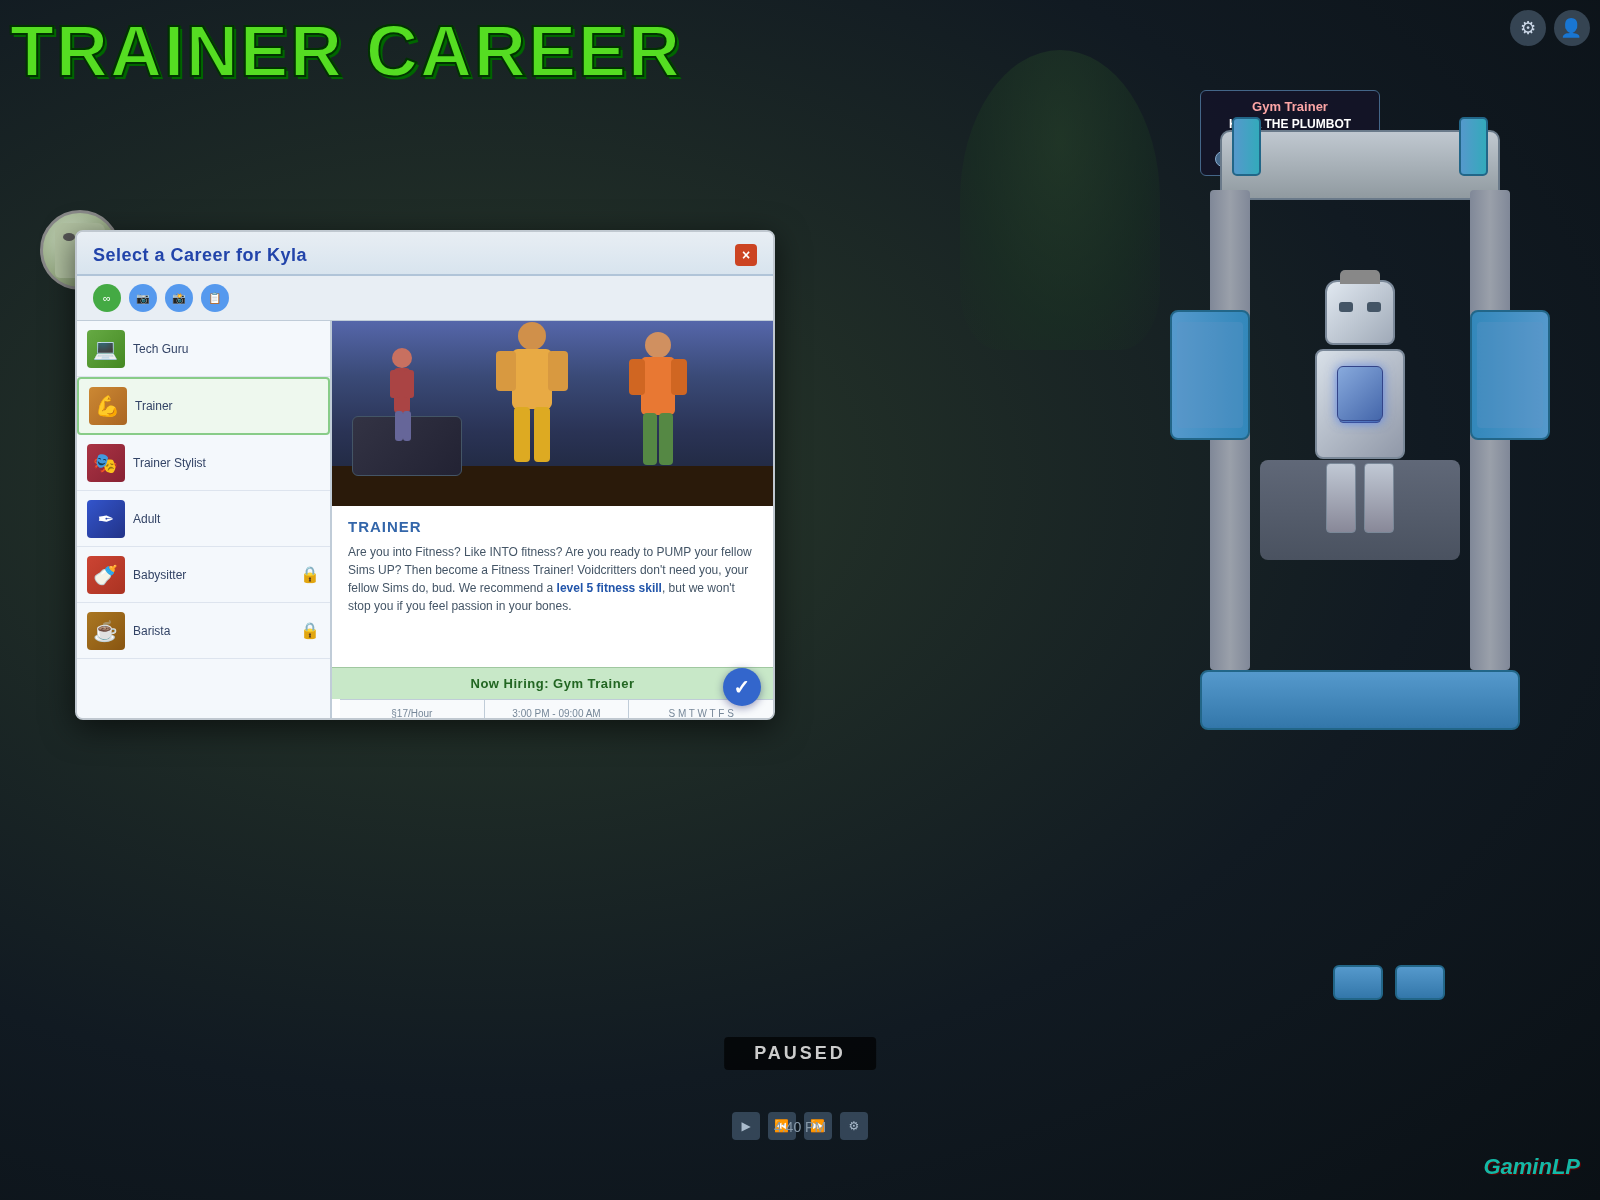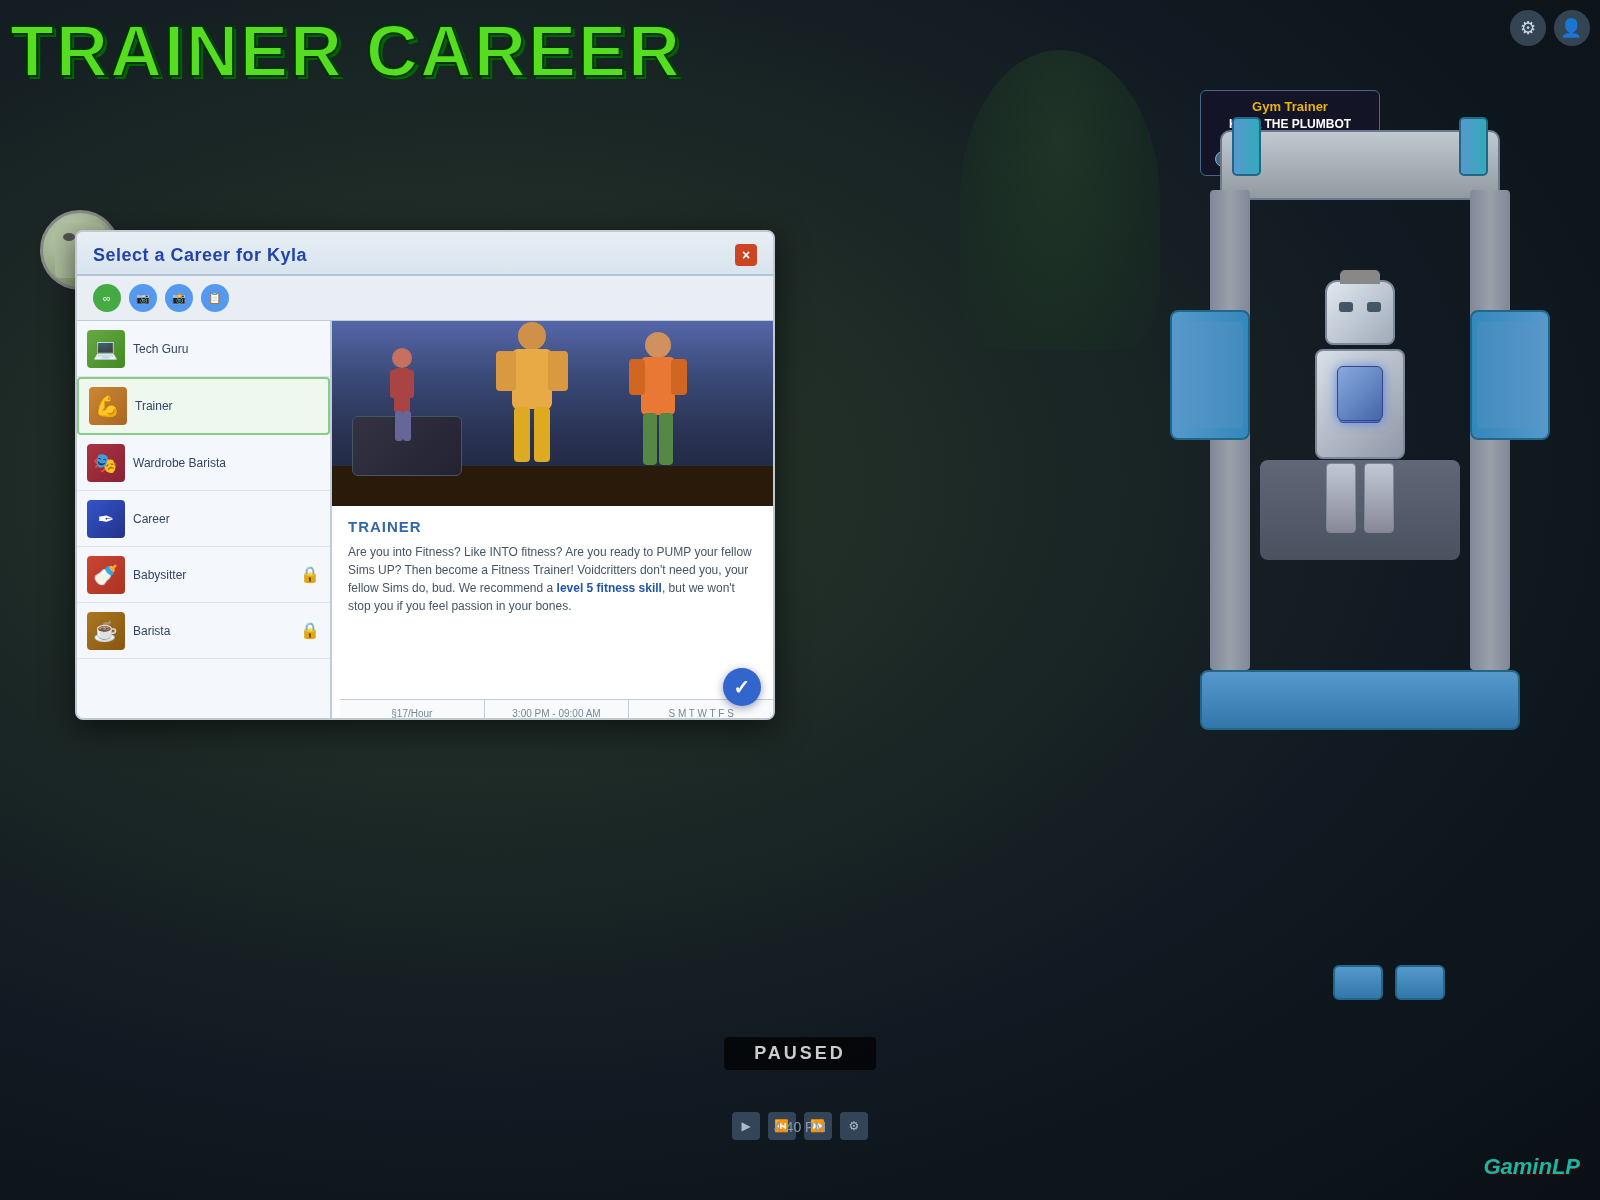--- a/index.html
+++ b/index.html
@@ -302,21 +302,21 @@
       background: rgba(20,20,40,0.85);
       border: 1px solid #446688;
       border-radius: 6px;
       padding: 8px 14px;
       min-width: 180px;
       text-align: center;
     }
 
     .trainer-card-title {
       font-size: 13px;
-      color: #eab308;
+      color: #fca5a5;
       font-weight: bold;
       margin-bottom: 3px;
     }
 
     .trainer-card-name {
       font-size: 12px;
       color: white;
       text-transform: uppercase;
       font-weight: bold;
       margin-bottom: 2px;
@@ -722,26 +722,26 @@
         <div class="career-label">Tech Guru</div>
       </div>
 
       <div class="career-item selected">
         <div class="career-icon icon-trainer">💪</div>
         <div class="career-label">Trainer</div>
       </div>
 
       <div class="career-item">
         <div class="career-icon icon-wardrobe">🎭</div>
-        <div class="career-label">Wardrobe Barista</div>
+        <div class="career-label">Trainer Stylist</div>
       </div>
 
       <div class="career-item">
         <div class="career-icon icon-writer">✒</div>
-        <div class="career-label">Career</div>
+        <div class="career-label">Adult</div>
       </div>
 
       <div class="career-item">
         <div class="career-icon icon-babysitter">🍼</div>
         <div class="career-label">Babysitter</div>
         <div class="career-item-icon-right">🔒</div>
       </div>
 
       <div class="career-item">
         <div class="career-icon icon-barista">☕</div>
@@ -784,20 +784,21 @@
         </svg>
       </div>
 
       <div class="career-info">
         <div class="career-name-header">Trainer</div>
         <div class="career-description">
           Are you into Fitness?  Like INTO fitness?  Are you ready to PUMP your fellow Sims UP?  Then become a Fitness Trainer!  Voidcritters don't need you, your fellow Sims do, bud.  We recommend a <strong>level 5 fitness skill</strong>, but we won't stop you if you feel passion in your bones.
         </div>
       </div>
 
+      <div class="career-hiring-bar">Now Hiring: Gym Trainer</div>
 
       <div class="career-stats">
         <div class="career-stat">
           <span></span>
           <span>§17/Hour</span>
         </div>
         <div class="career-stat">
           <span></span>
           <span>3:00 PM - 09:00 AM</span>
         </div>

